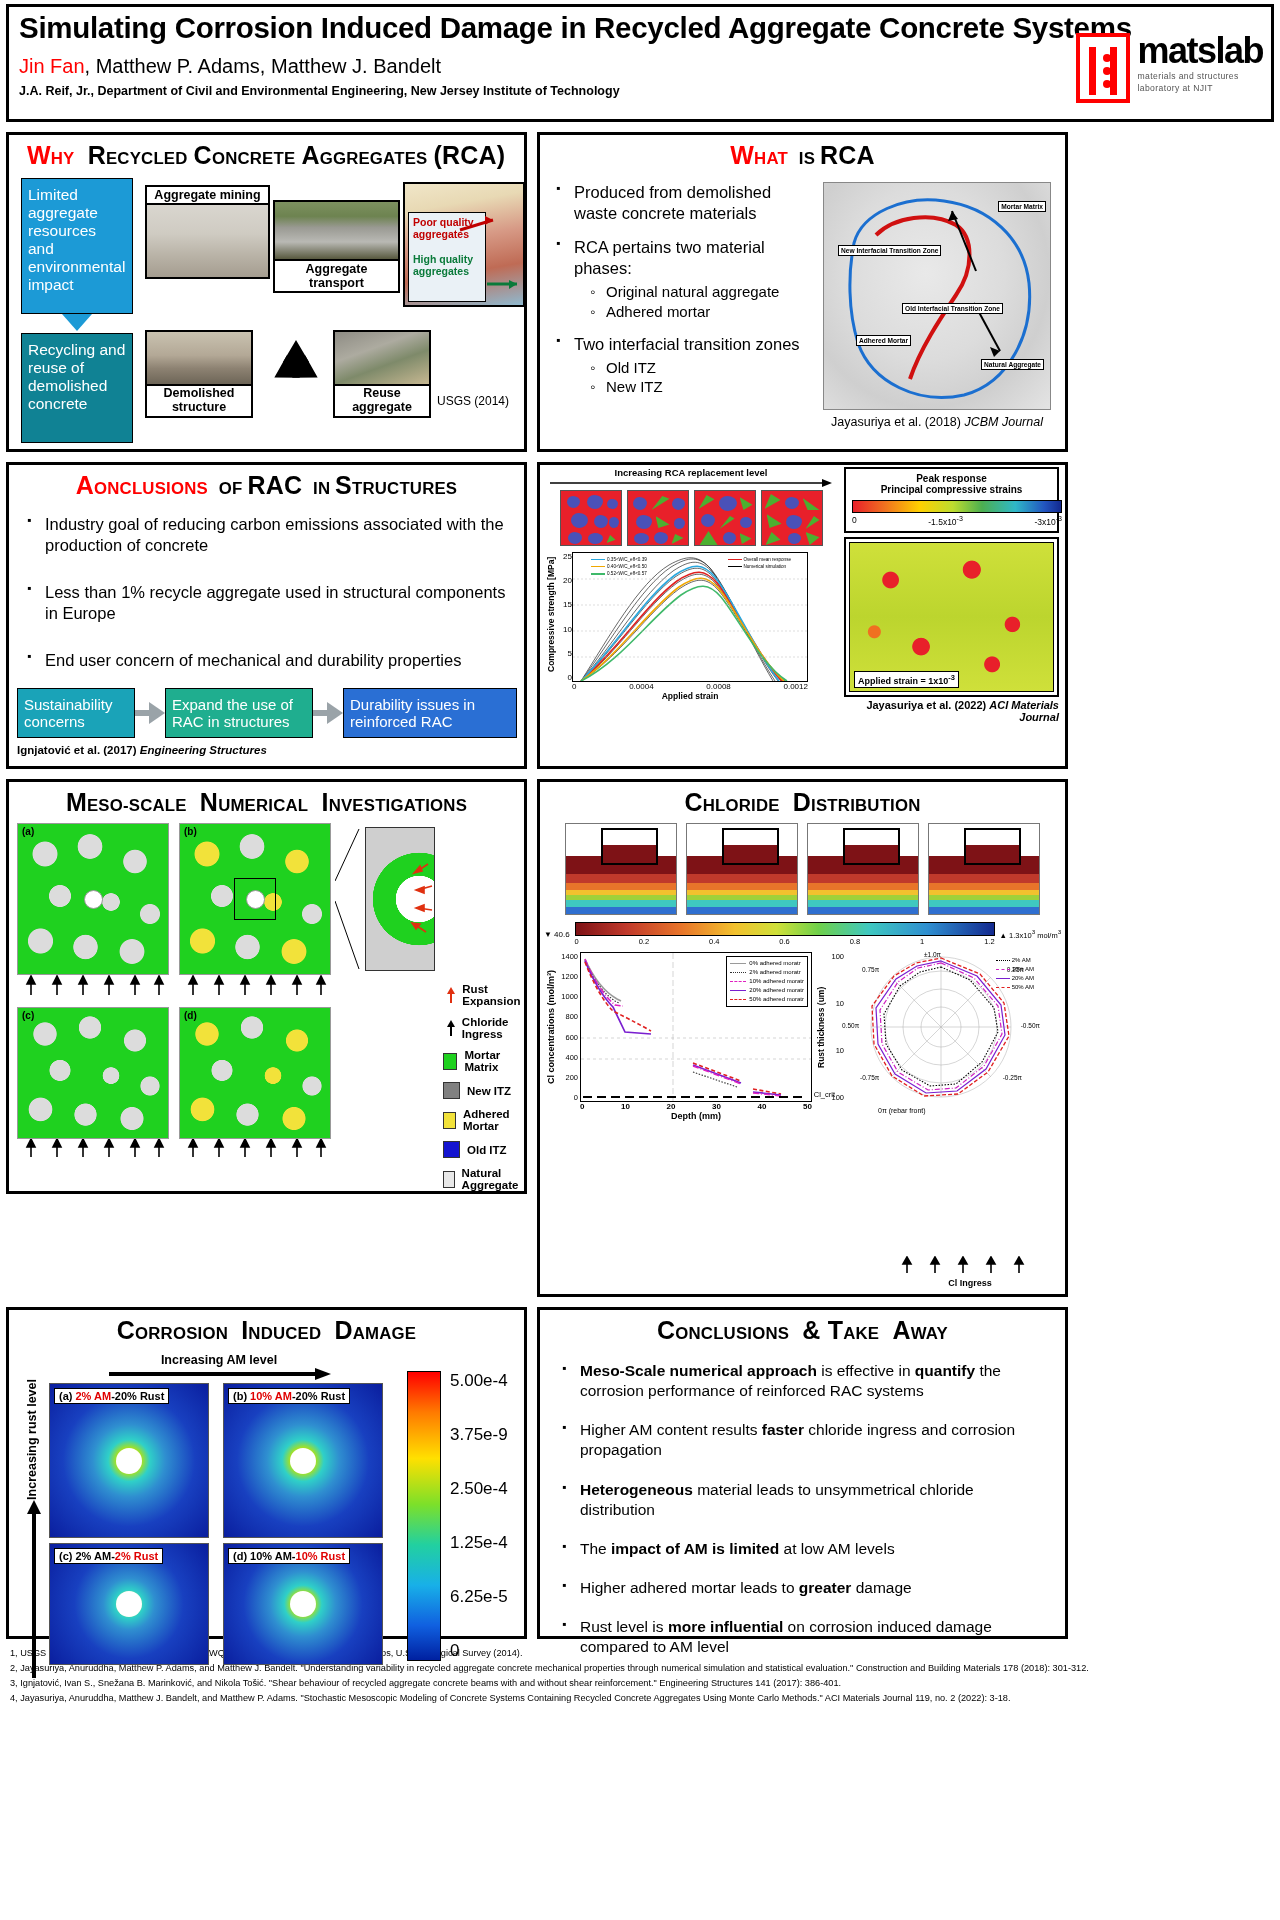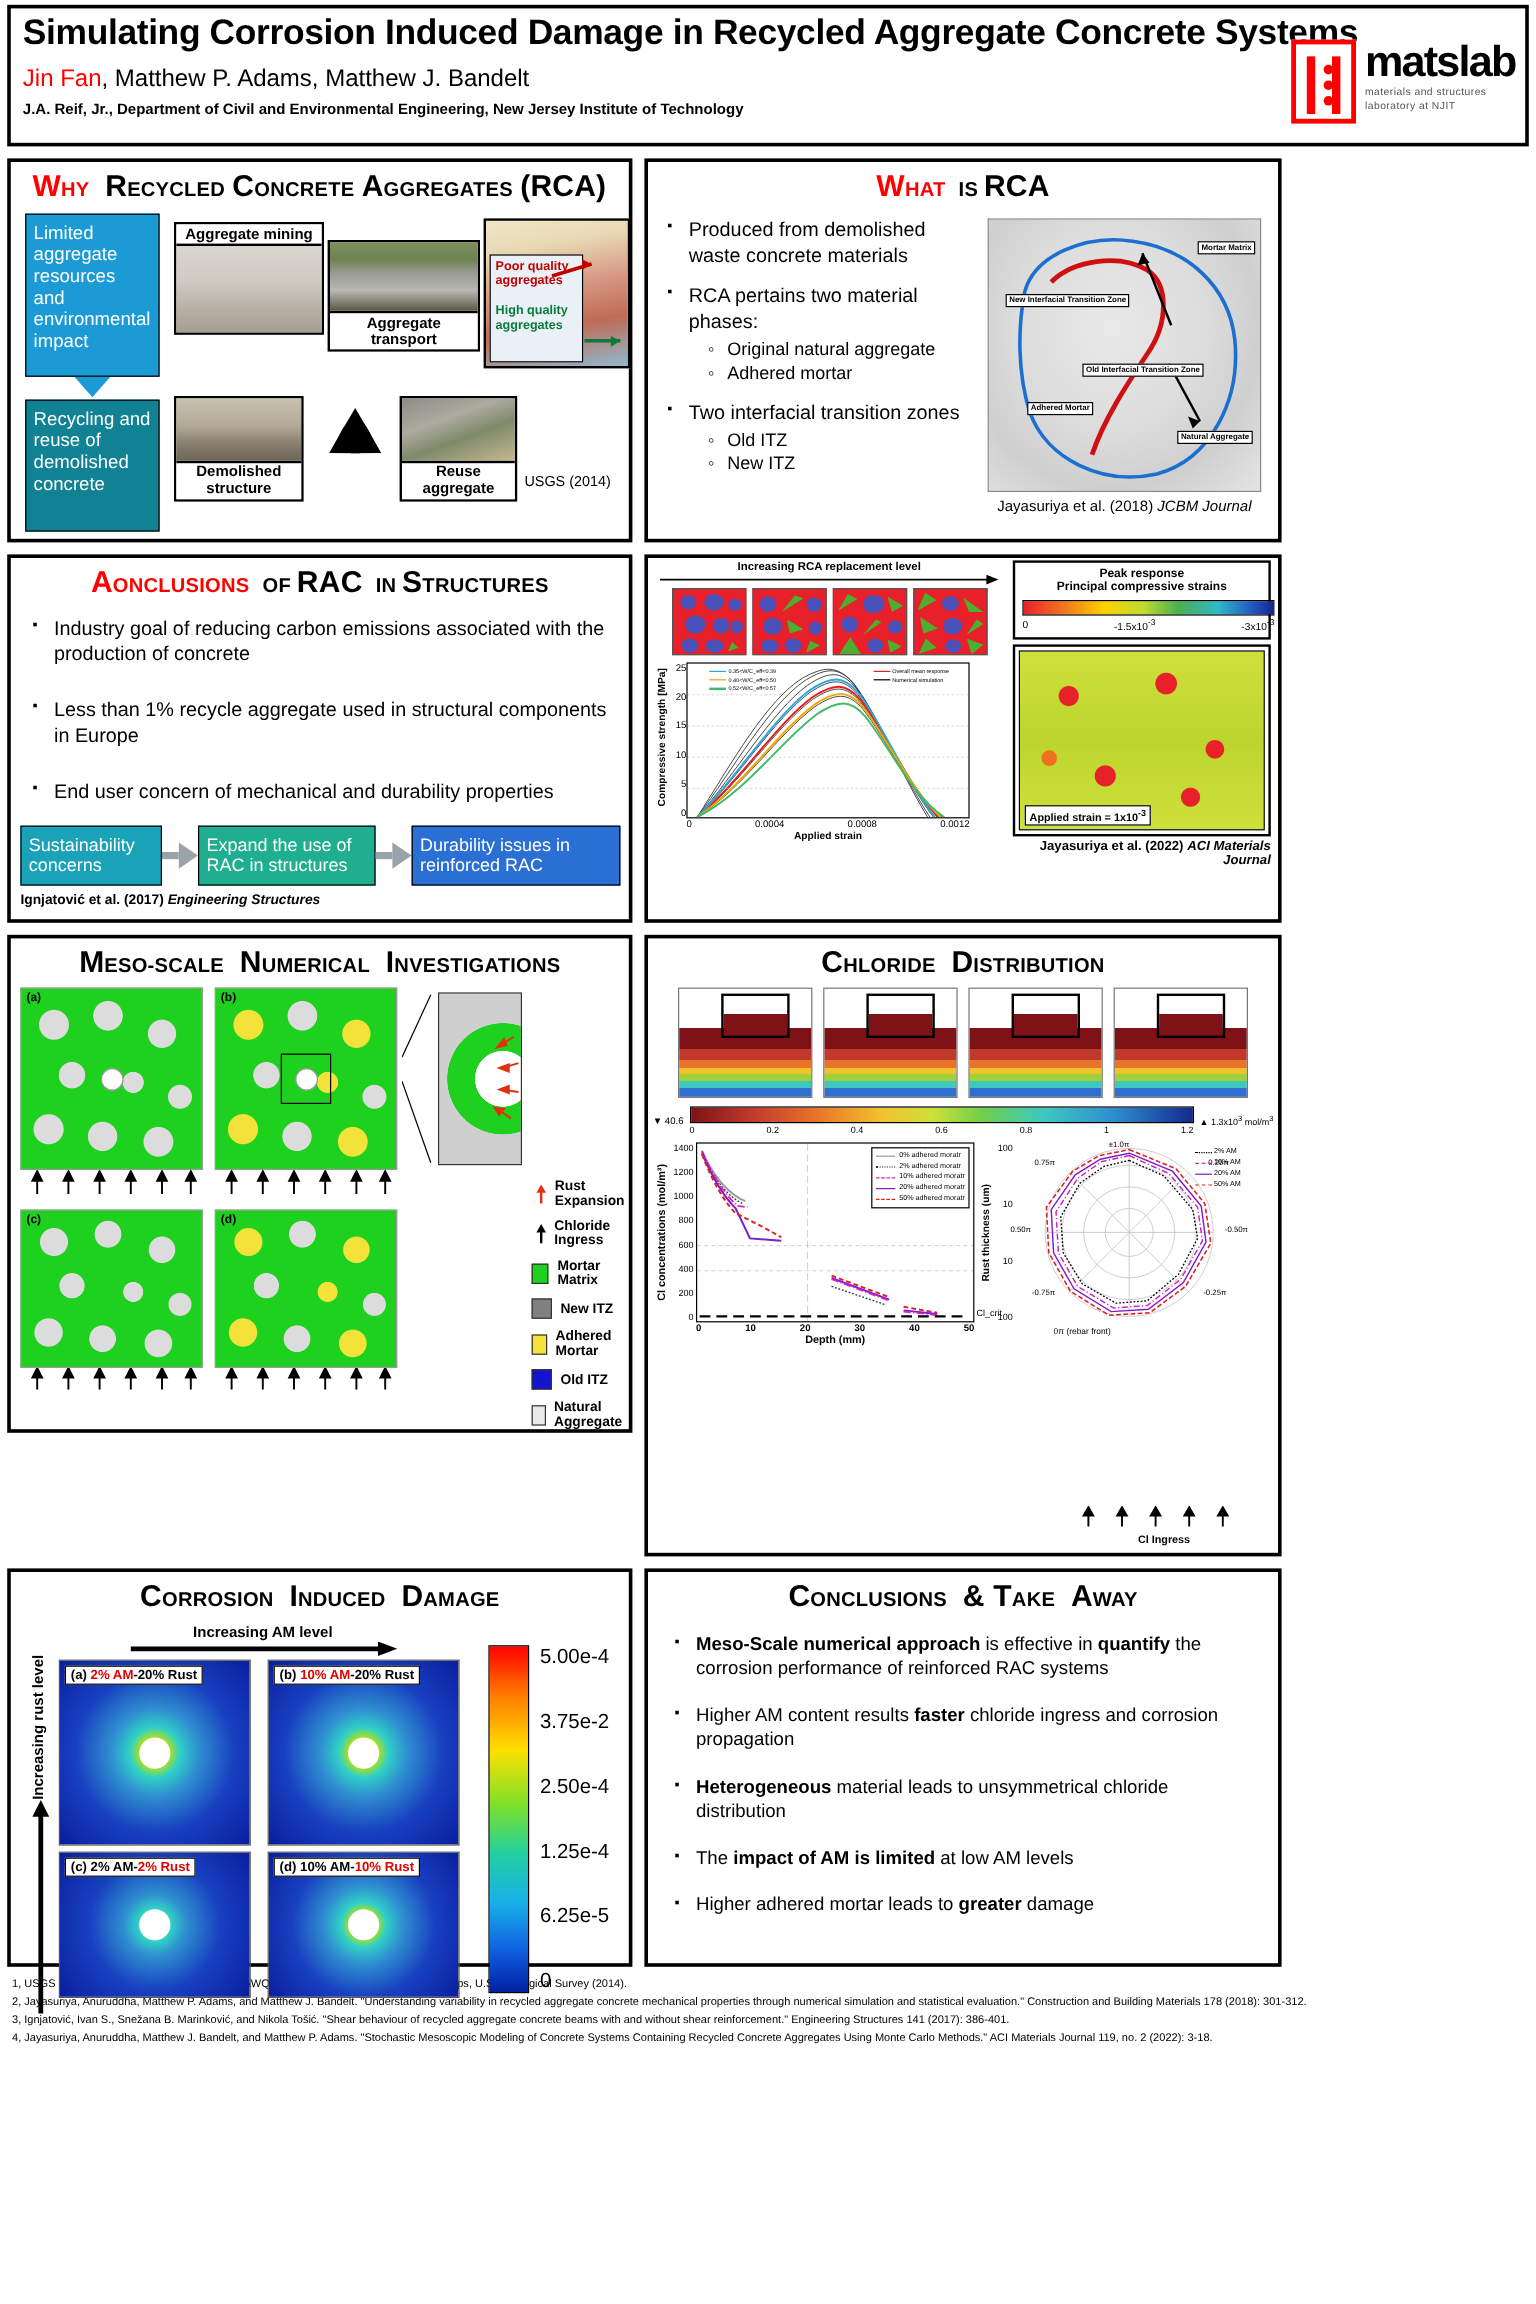--- a/index.html
+++ b/index.html
@@ -879,21 +879,21 @@
               <div class="tag"><span>(d) 10% AM-</span><span class="r">10% Rust</span></div>
               <div class="hole"></div>
             </div>
           </div>
         </div>
 
         <div style="display:flex;margin-left:18px;padding-top:18px;">
           <div class="dmgcbar"></div>
           <div class="dmgticks">
             <span>5.00e-4</span>
-            <span>3.75e-2</span>
+            <span>3.75e-9</span>
             <span>2.50e-4</span>
             <span>1.25e-4</span>
             <span>6.25e-5</span>
             <span>0</span>
           </div>
         </div>
       </div>
     </div>
 
     <div class="panel p-right" style="height:332px;">
@@ -901,20 +901,21 @@
         <span style="font-size:25px;">C</span><span class="sc">ONCLUSIONS</span>
         <span style="font-size:25px;">&nbsp;&amp;&nbsp;T</span><span class="sc">AKE</span>
         <span style="font-size:25px;">&nbsp;A</span><span class="sc">WAY</span>
       </div>
       <ul class="concl" id="concl-list">
           <li><span style="font-weight: bold;">Meso-Scale numerical approach</span><span> is effective in </span><span style="font-weight: bold;">quantify</span><span> the corrosion performance of reinforced RAC systems</span></li>
           <li><span>Higher AM content results </span><span style="font-weight: bold;">faster</span><span> chloride ingress and corrosion propagation</span></li>
           <li><span style="font-weight: bold;">Heterogeneous</span><span> material leads to unsymmetrical chloride distribution</span></li>
           <li><span>The </span><span style="font-weight: bold;">impact of AM is limited</span><span> at low AM levels</span></li>
           <li><span>Higher adhered mortar leads to </span><span style="font-weight: bold;">greater</span><span> damage</span></li>
+          <li><span>Rust level is </span><span style="font-weight: bold;">more influential</span><span> on corrosion induced damage compared to AM level</span></li>
         </ul>
     </div>
   </div>
 
   <div class="refs" id="refs">
       <div>1, USGS National Water-quality Assessment (NAWQA) Program Annual Pesticides Use Maps, U.S. Geological Survey (2014).</div>
       <div>2, Jayasuriya, Anuruddha, Matthew P. Adams, and Matthew J. Bandelt. "Understanding variability in recycled aggregate concrete mechanical properties through numerical simulation and statistical evaluation." Construction and Building Materials 178 (2018): 301-312.</div>
       <div>3, Ignjatović, Ivan S., Snežana B. Marinković, and Nikola Tošić. "Shear behaviour of recycled aggregate concrete beams with and without shear reinforcement." Engineering Structures 141 (2017): 386-401.</div>
       <div>4, Jayasuriya, Anuruddha, Matthew J. Bandelt, and Matthew P. Adams. "Stochastic Mesoscopic Modeling of Concrete Systems Containing Recycled Concrete Aggregates Using Monte Carlo Methods." ACI Materials Journal 119, no. 2 (2022): 3-18.</div>
     </div>

